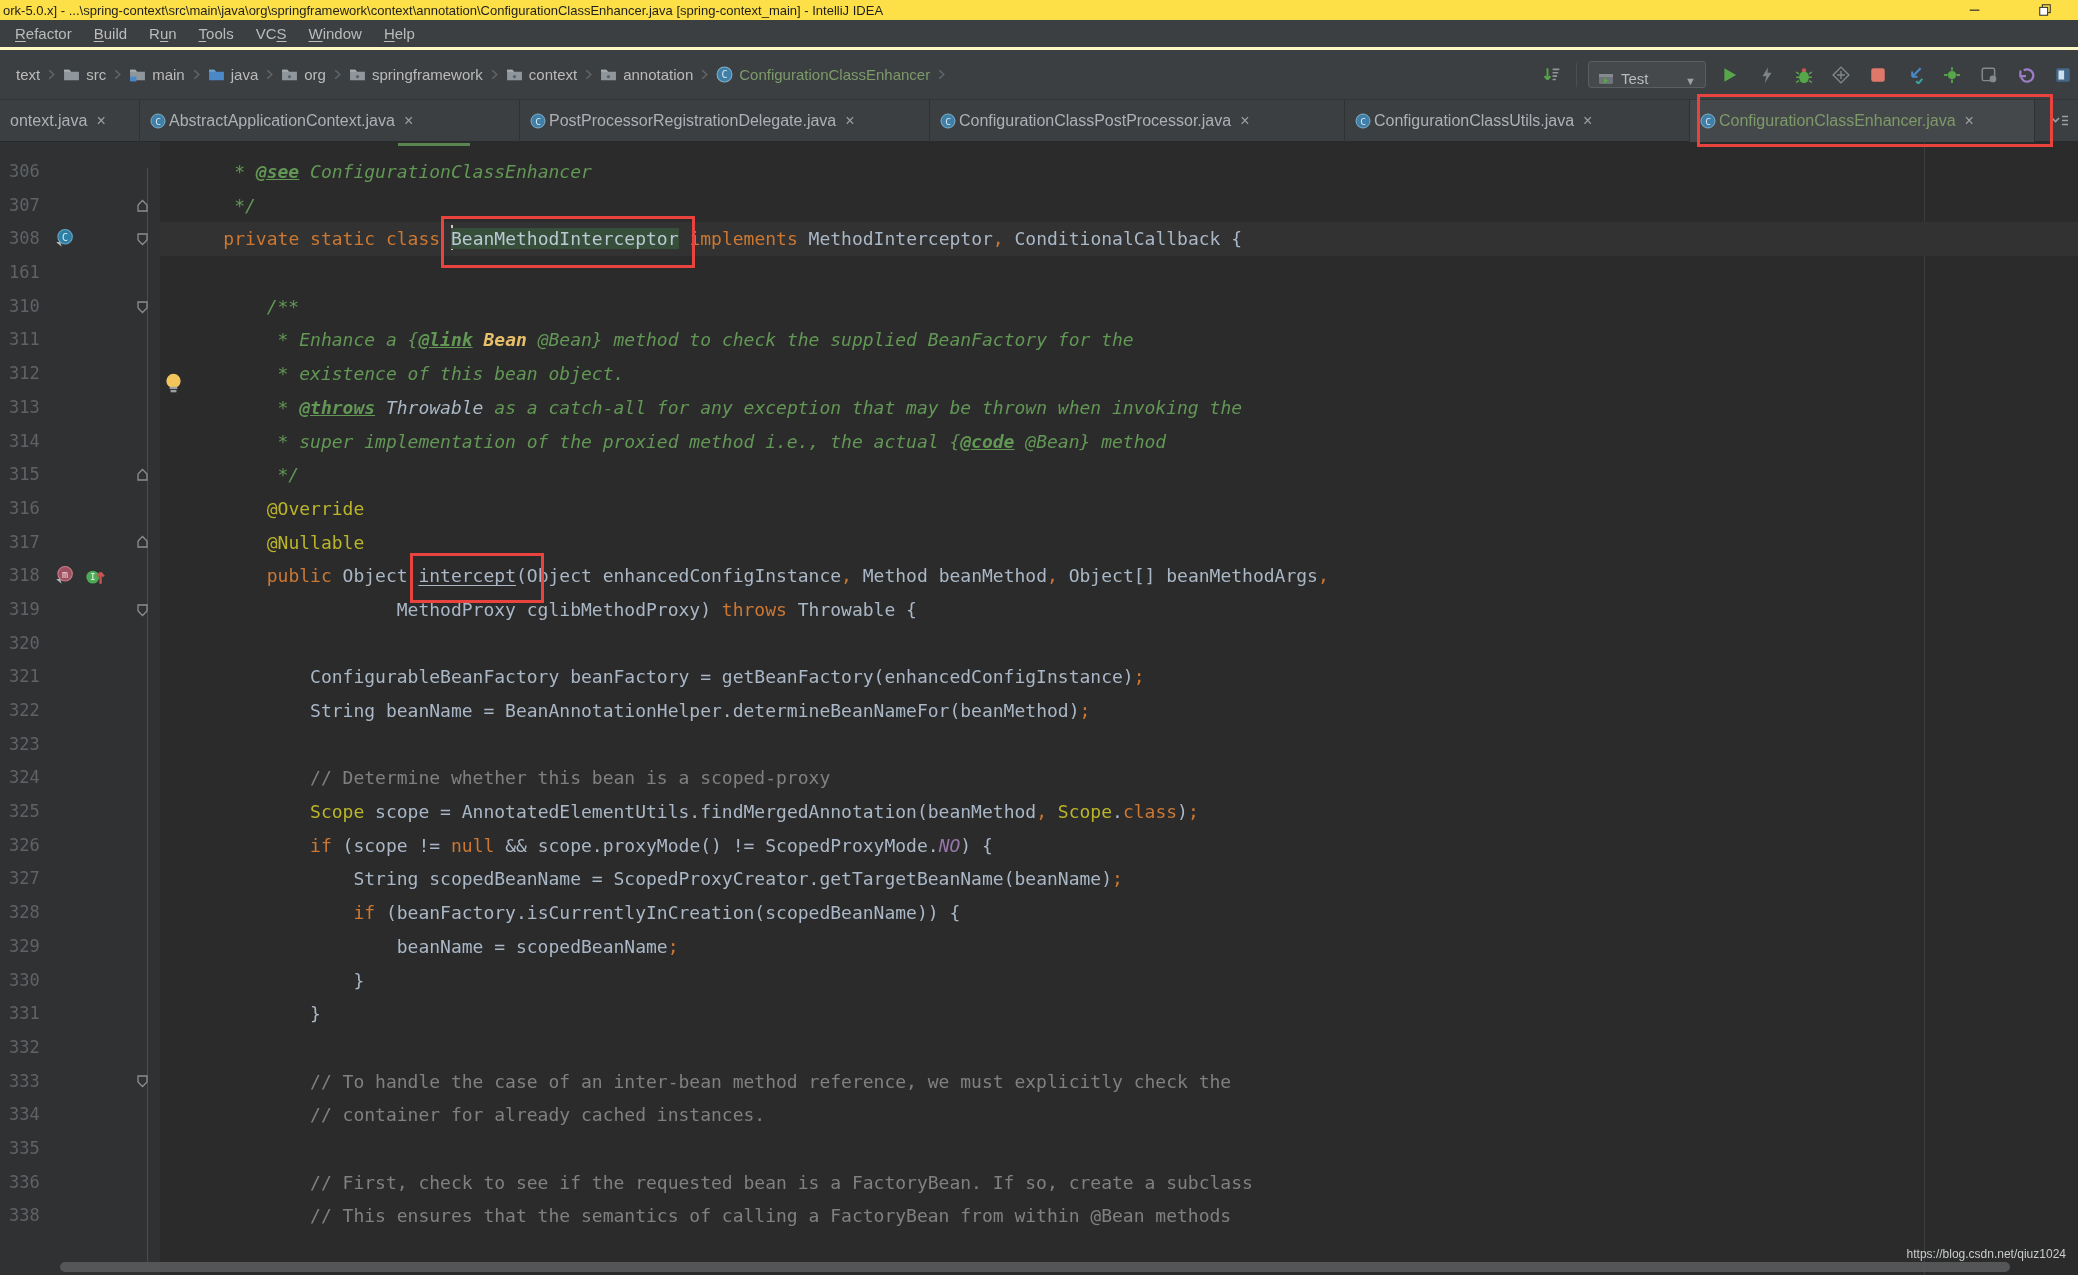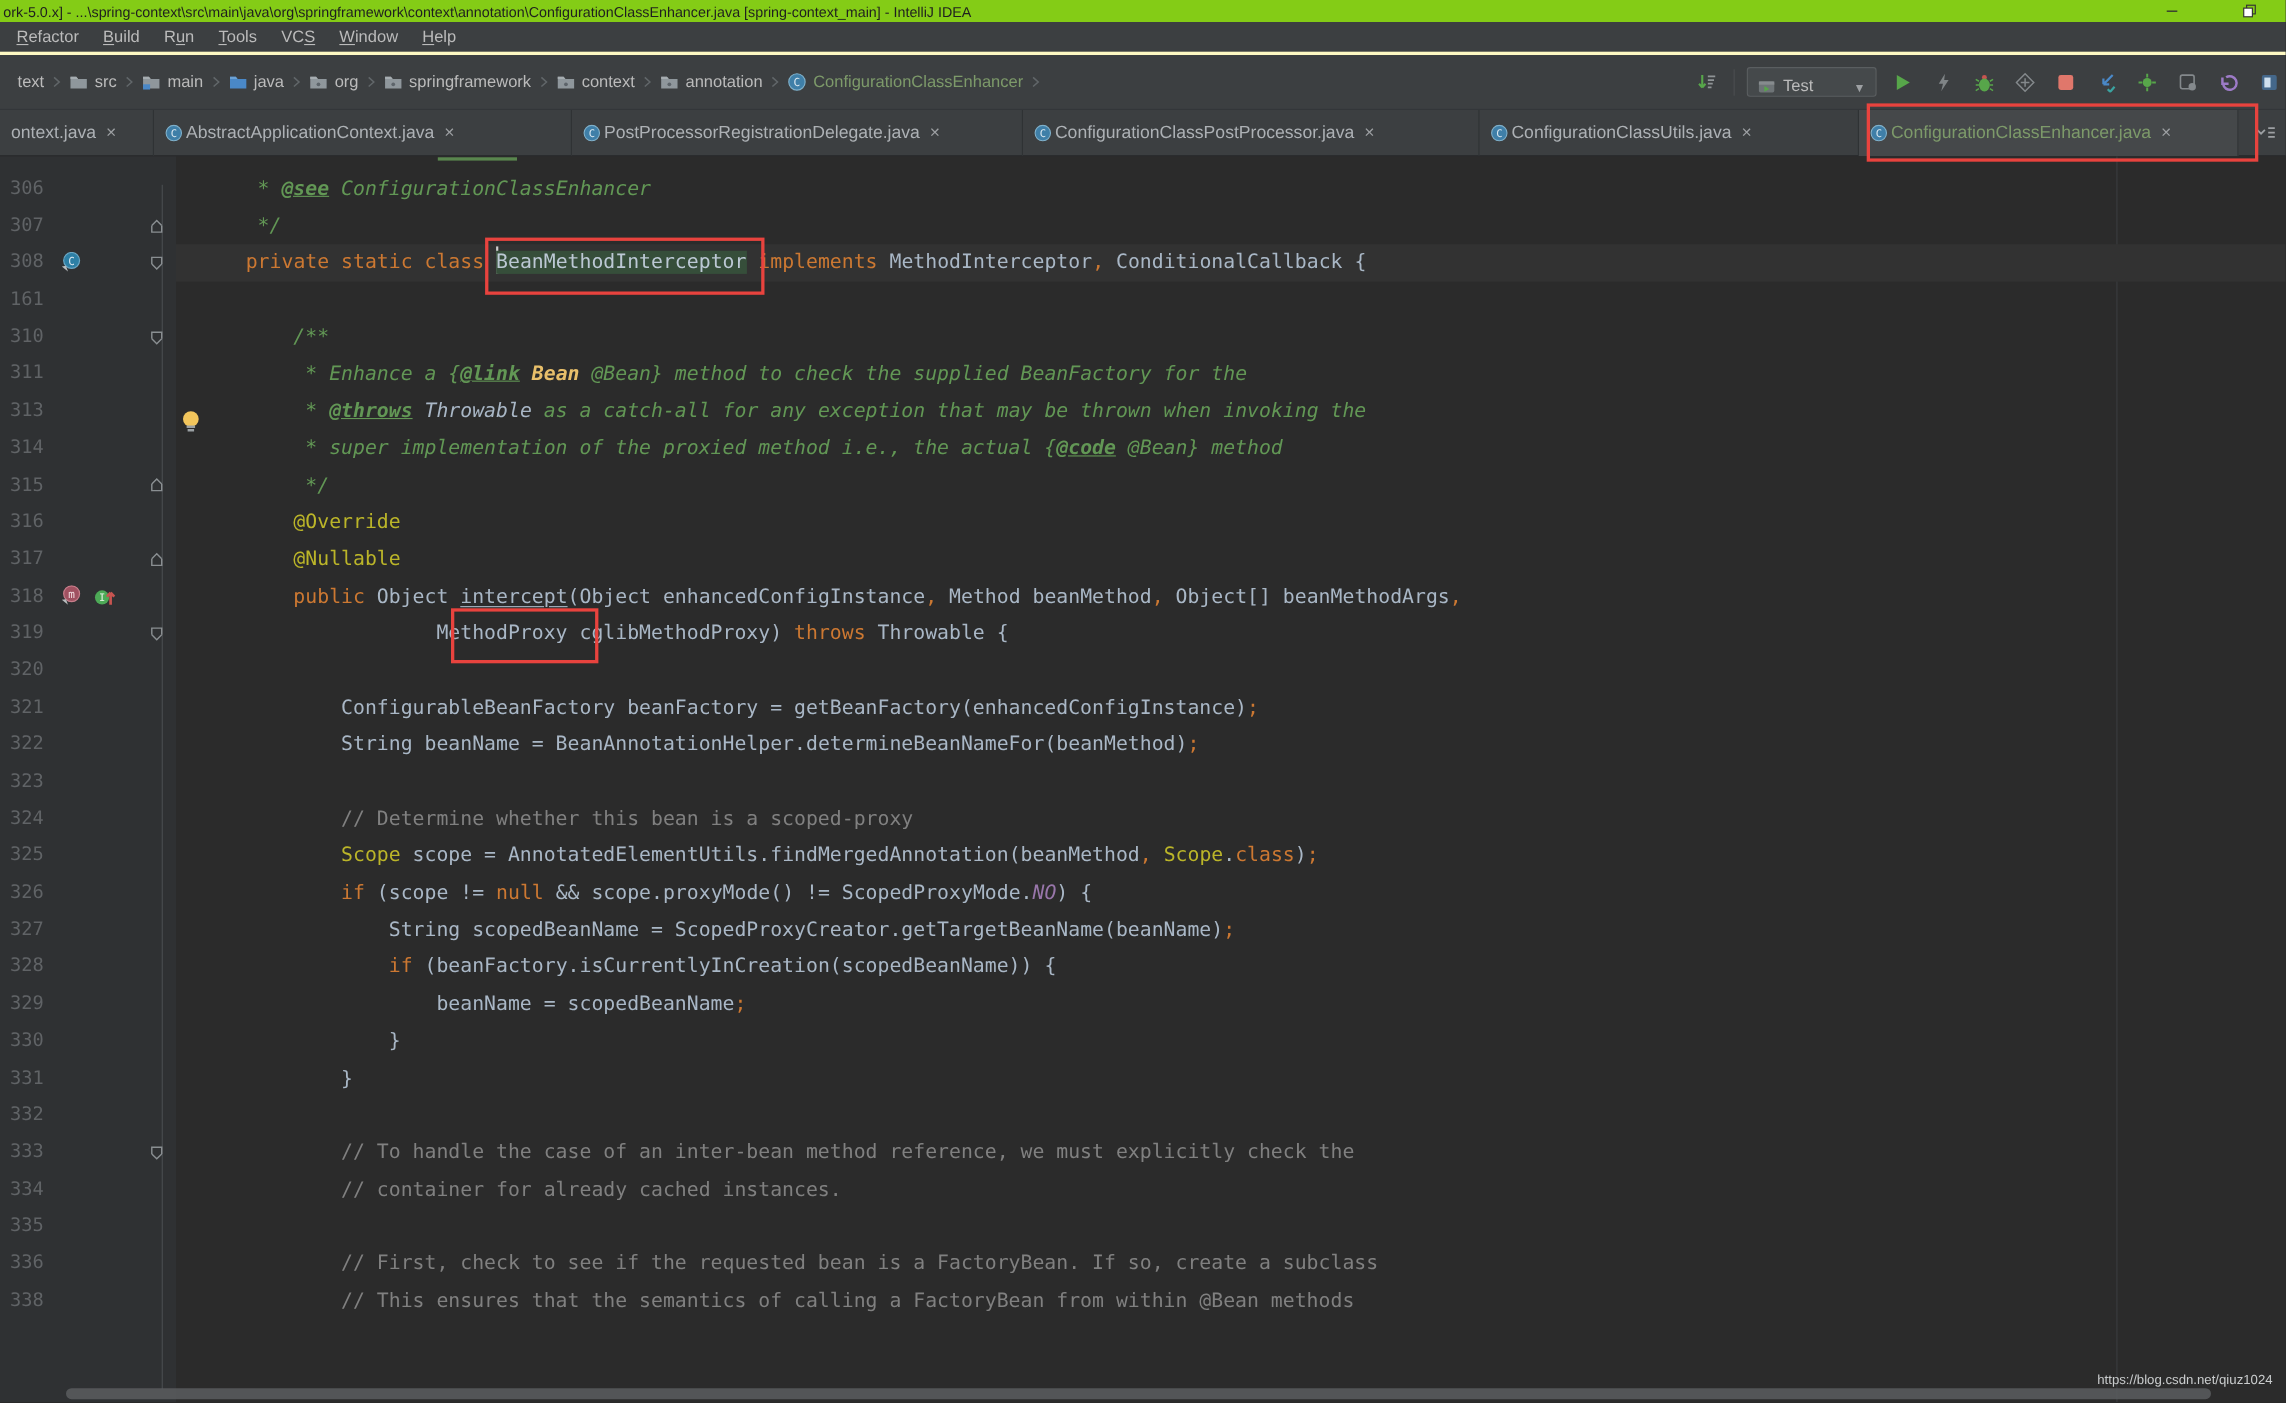--- a/index.html
+++ b/index.html
@@ -1,18 +1,18 @@
 <!DOCTYPE html>
 <html><head>
 <meta charset="utf-8">
 <style>
   html,body{margin:0;padding:0;width:2078px;height:1275px;background:#2b2b2b;overflow:hidden;
     font-family:"Liberation Sans",sans-serif;position:relative}
   
-  .titlebar{position:absolute;left:0;top:0;width:2078px;height:20px;background:#84cc16;
+  .titlebar{position:absolute;left:0;top:0;width:2078px;height:20px;background:#fde047;
     color:#1f1f1f;font-size:13px;display:flex;align-items:center}
   .title-text{padding-left:3px;white-space:nowrap}
   .winbtn{position:absolute;top:2px;width:26px;height:16px;display:flex;align-items:center;justify-content:center}
   .winbtn svg{width:14px;height:14px}
   #win-min{left:1962px}#win-restore{left:2032px}
   
   .menubar{position:absolute;left:0;top:20px;width:2078px;height:30px;background:#3c3f41;
     border-bottom:3px solid #fef9c3;box-sizing:border-box;display:flex;align-items:center;padding-left:4px}
   .menu-item{color:#bbbbbb;font-size:15px;padding:4px 11px;cursor:default}
   .menu-item u{text-underline-offset:2px}
@@ -440,20 +440,26 @@
         </span>
         <span class="ct"><span class="seg doc">        /**</span></span>
       </div>
       <div class="line">
         <span class="ln">311</span>
         <span class="gi"></span>
         <span class="fold"></span>
         <span class="ct"><span class="seg doc">         * Enhance a {</span><span class="seg doctag">@link</span><span class="seg doc"> </span><span class="seg docval">Bean</span><span class="seg doc"> @Bean} method to check the supplied BeanFactory for the</span></span>
       </div>
       <div class="line">
+        <span class="ln">312</span>
+        <span class="gi"></span>
+        <span class="fold"></span>
+        <span class="ct"><span class="seg doc">         * existence of this bean object.</span></span>
+      </div>
+      <div class="line">
         <span class="ln">313</span>
         <span class="gi"></span>
         <span class="fold"></span>
         <span class="ct"><span class="seg doc">         * </span><span class="seg doctag">@throws</span><span class="seg doc"> </span><span class="seg docref">Throwable</span><span class="seg doc"> as a catch-all for any exception that may be thrown when invoking the</span></span>
       </div>
       <div class="line">
         <span class="ln">314</span>
         <span class="gi"></span>
         <span class="fold"></span>
         <span class="ct"><span class="seg doc">         * super implementation of the proxied method i.e., the actual {</span><span class="seg doctag">@code</span><span class="seg doc"> @Bean} method</span></span>

